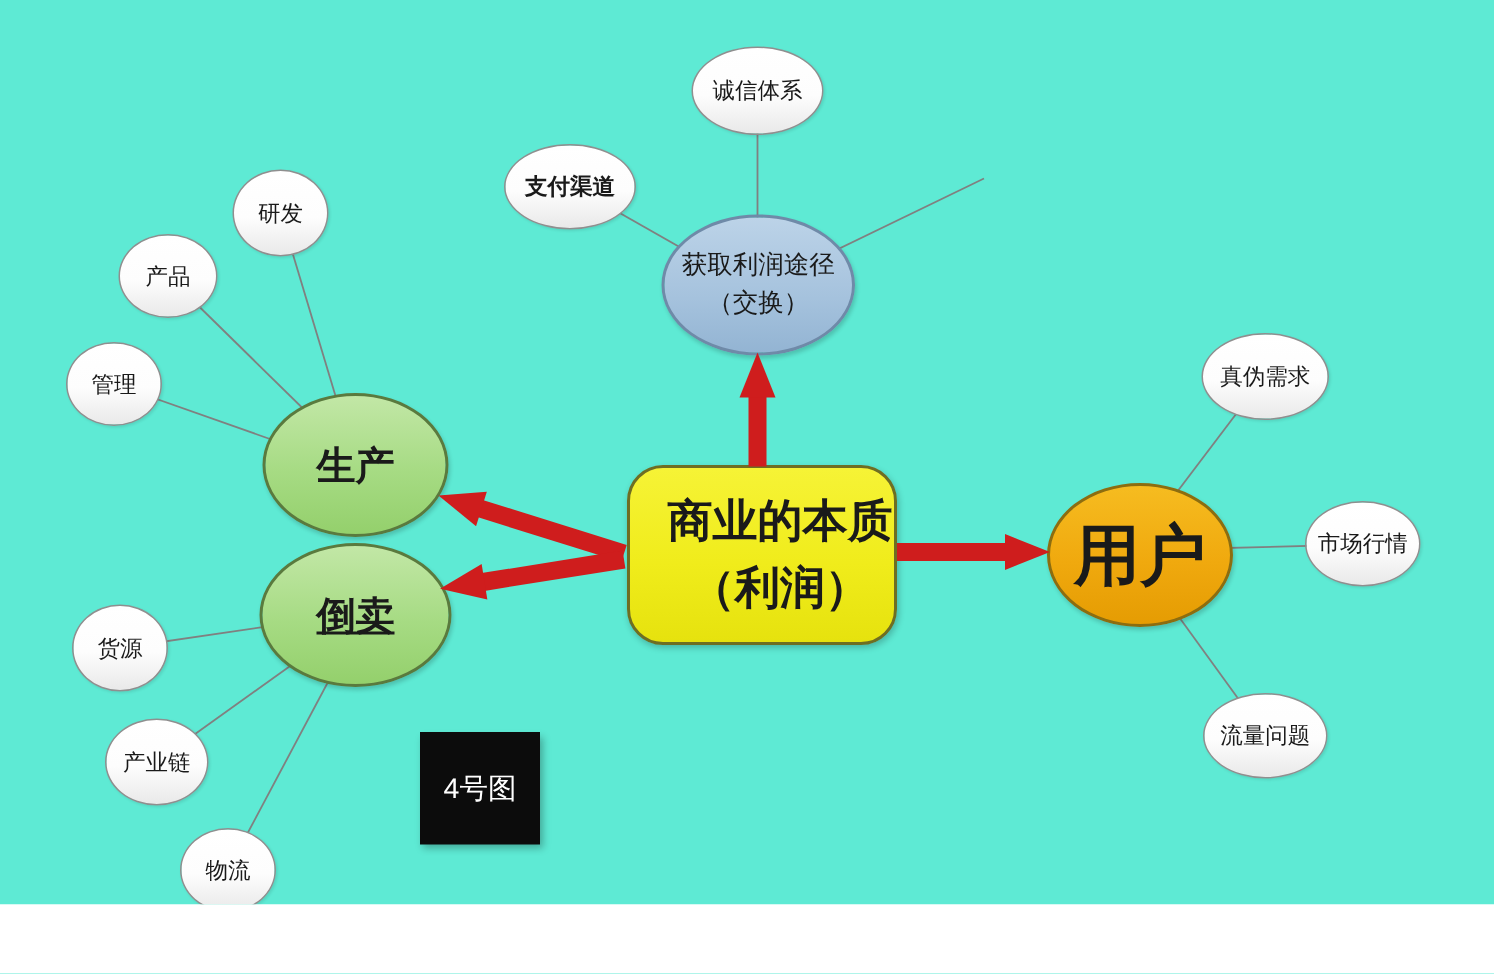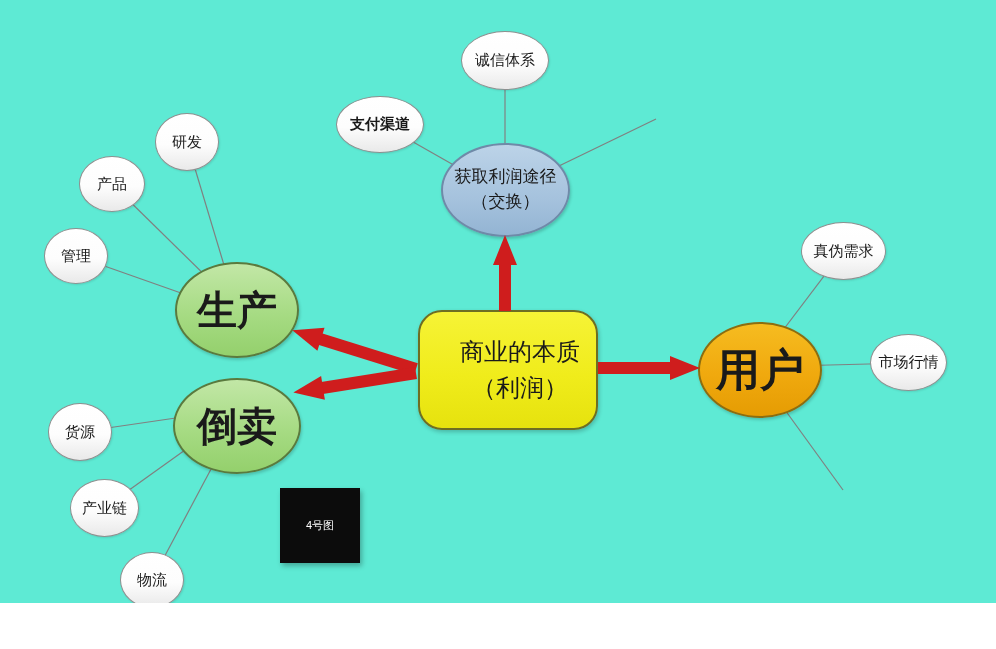--- a/index.html
+++ b/index.html
@@ -23,41 +23,41 @@
   }
   .node-blue{
     background:linear-gradient(180deg,#bcd3e8 0%,#a5c2dd 60%,#93b4d3 100%);
     border:2px solid #6f8aa8;
     font-size:17px;font-weight:normal;line-height:1.45;
     box-shadow:1px 2px 3px rgba(0,0,0,0.18);
   }
   .node-green{
     background:linear-gradient(180deg,#c2e7a6 0%,#a6db83 55%,#94d06c 100%);
     border:2px solid #5a7a3e;
-    font-size:40px;font-weight:bold;
+    font-size:26px;font-weight:bold;
     box-shadow:1px 2px 3px rgba(0,0,0,0.18);
   }
   .node-orange{
     background:linear-gradient(180deg,#f6bc20 0%,#f0a90e 55%,#e59c03 100%);
     border:2px solid #8c6d10;
     font-size:44px;font-weight:bold;
     box-shadow:1px 2px 3px rgba(0,0,0,0.18);
   }
   .node-yellow{
     background:linear-gradient(180deg,#f6f336 0%,#f0ec1b 55%,#e6e20e 100%);
     border:2.5px solid #6e6e23;
     border-radius:24px;
-    font-size:24px;font-weight:normal;line-height:1.5;
+    font-size:30px;font-weight:bold;line-height:1.5;
     box-shadow:1px 2px 4px rgba(0,0,0,0.22);
     padding-left:24px;
   }
   .badge{
     position:absolute;z-index:3;background:#0c0c0c;color:#ffffff;
     display:flex;align-items:center;justify-content:center;
-    font-size:11px;
+    font-size:19px;
     box-shadow:2px 3px 5px rgba(0,0,0,0.28);
   }
 </style>
 </head>
 <body>
 
 <div class="canvas">
 
   <svg class="layer connector-layer">
     <g stroke="#808080" stroke-width="1.2">
@@ -99,33 +99,36 @@
   </div>
   <div class="node ellipse sat" style="left:120px;top:552px;width:64px;height:56px;">
     <span>物流</span>
   </div>
   <div class="node ellipse sat" style="left:801px;top:222px;width:85px;height:58px;">
     <span>真伪需求</span>
   </div>
   <div class="node ellipse sat" style="left:870px;top:334px;width:77px;height:57px;">
     <span>市场行情</span>
   </div>
+  <div class="node ellipse sat" style="left:802px;top:462px;width:83px;height:57px;">
+    <span>流量问题</span>
+  </div>
 
   <div class="node ellipse node-blue" style="left:441px;top:143px;width:129px;height:94px;">
     <div>
       <div>获取利润途径</div>
       <div>（交换）</div>
     </div>
   </div>
 
   <div class="node ellipse node-green" style="left:175px;top:262px;width:124px;height:96px;">
     <span>生产</span>
   </div>
 
-  <div class="node ellipse node-green" style="left:173px;top:378px;width:128px;height:96px;">
+  <div class="node ellipse node-green" style="left:173px;top:362px;width:128px;height:96px;text-decoration:underline;">
     <span>倒卖</span>
   </div>
 
   <div class="node node-yellow" style="left:418px;top:310px;width:180px;height:120px;">
     <div>
       <div>商业的本质</div>
       <div>（利润）</div>
     </div>
   </div>
 

